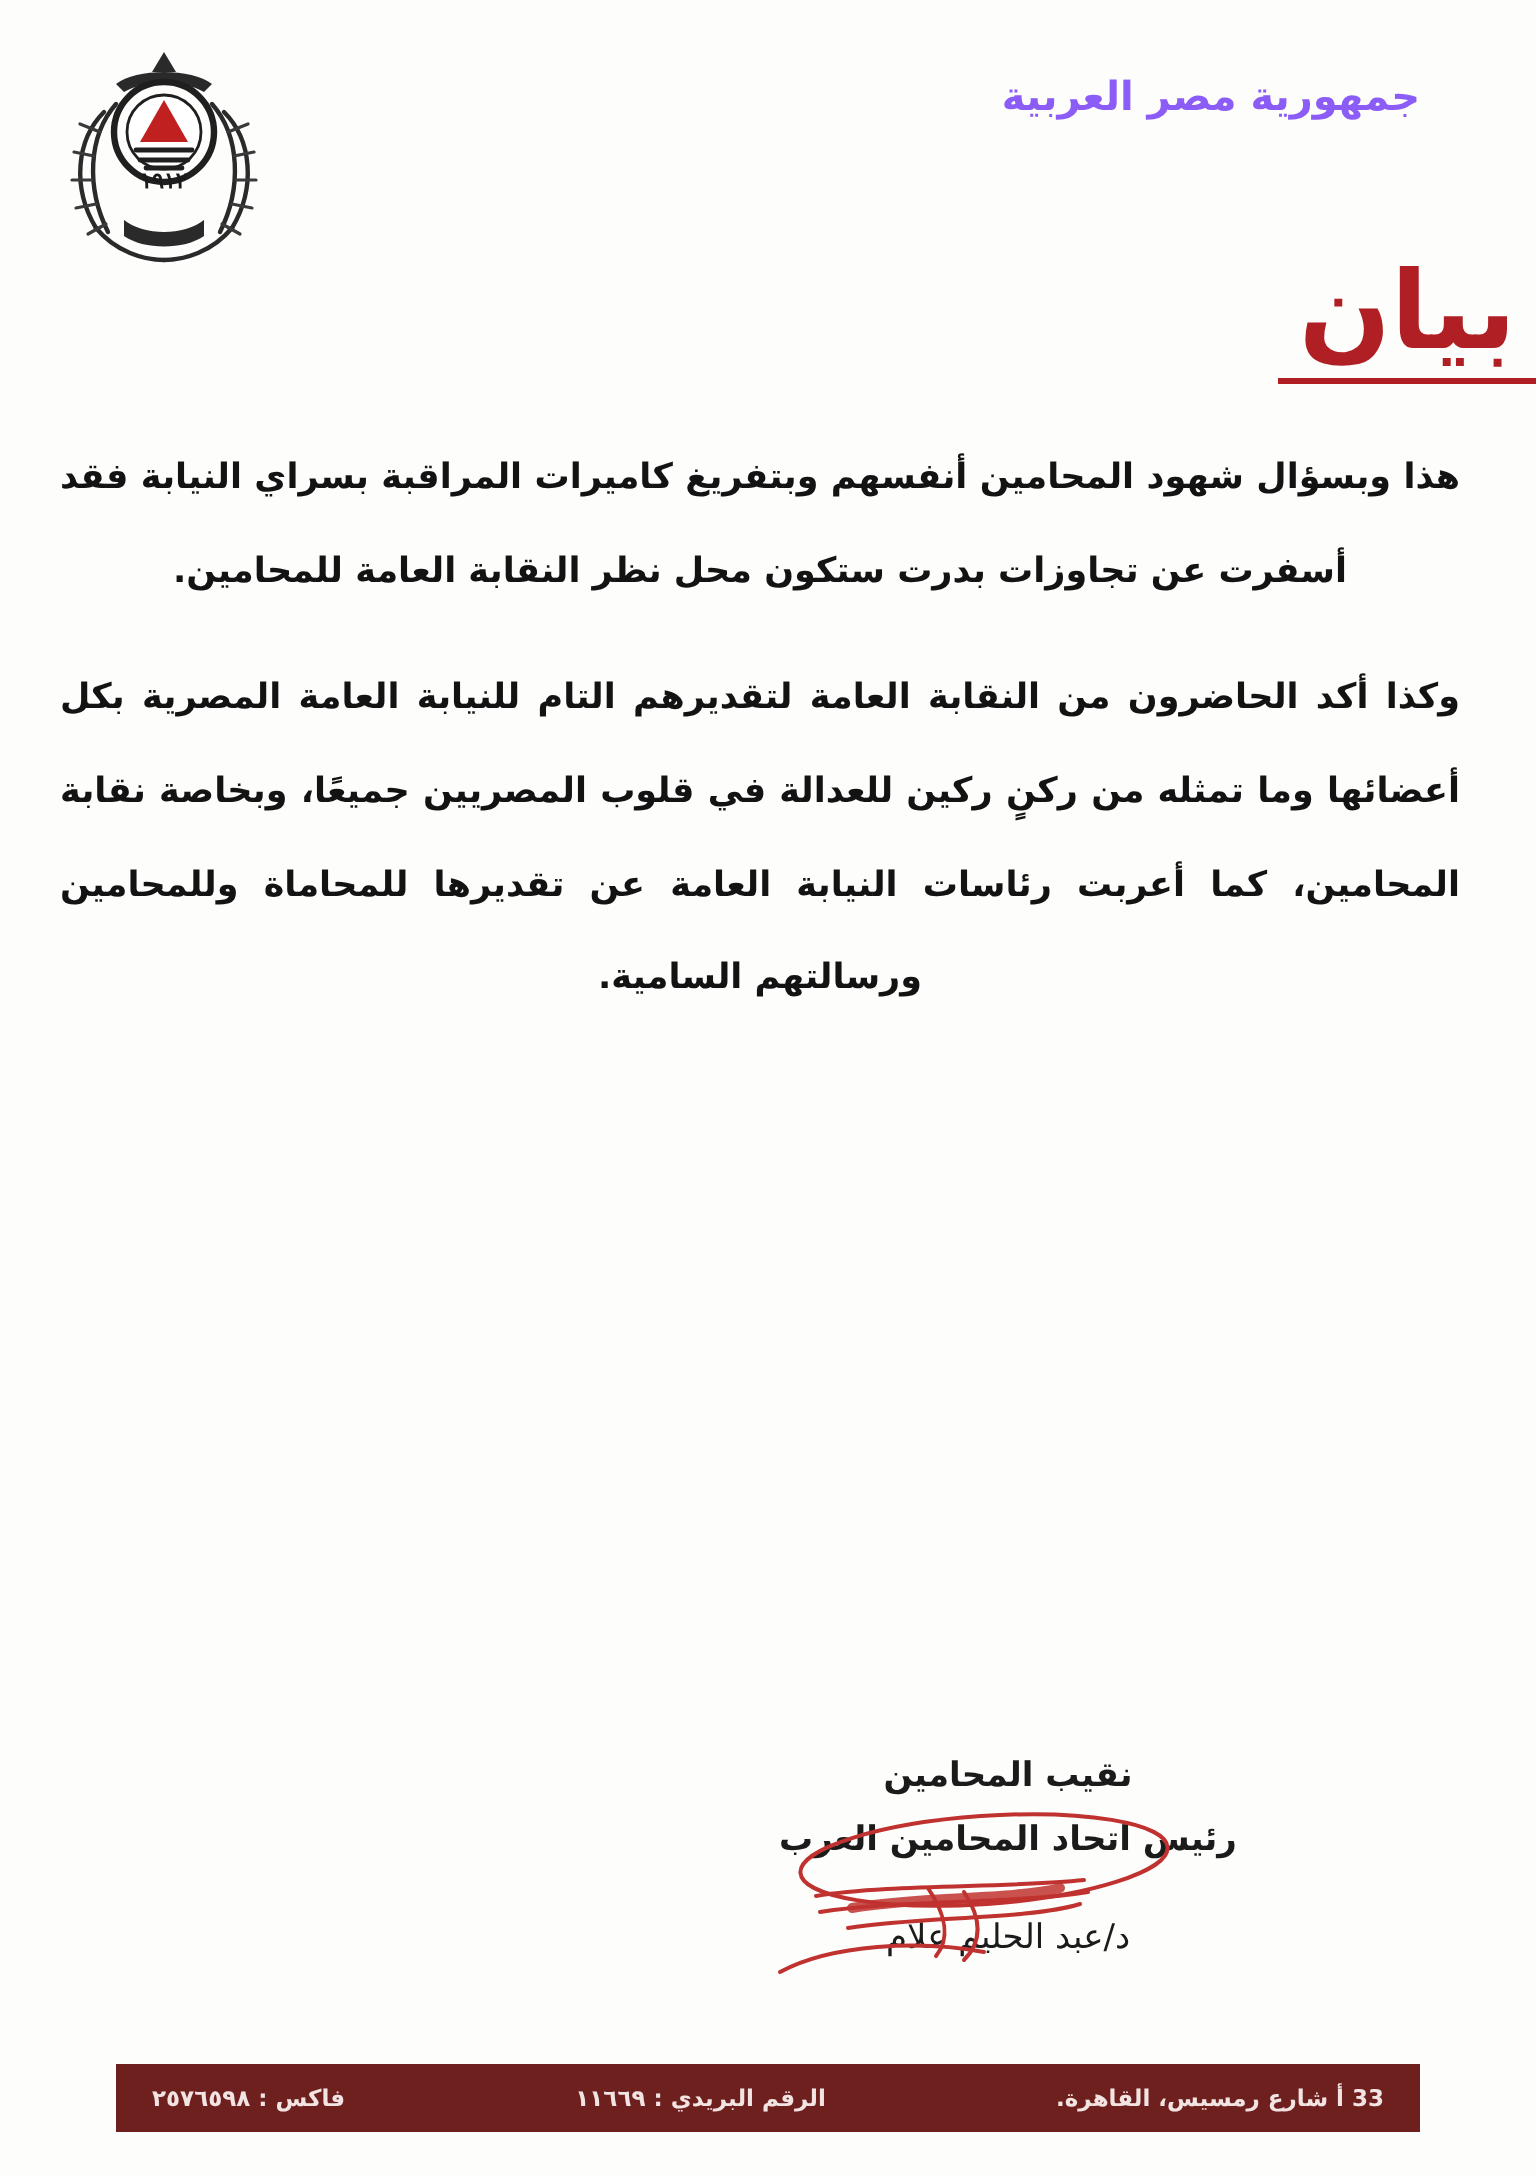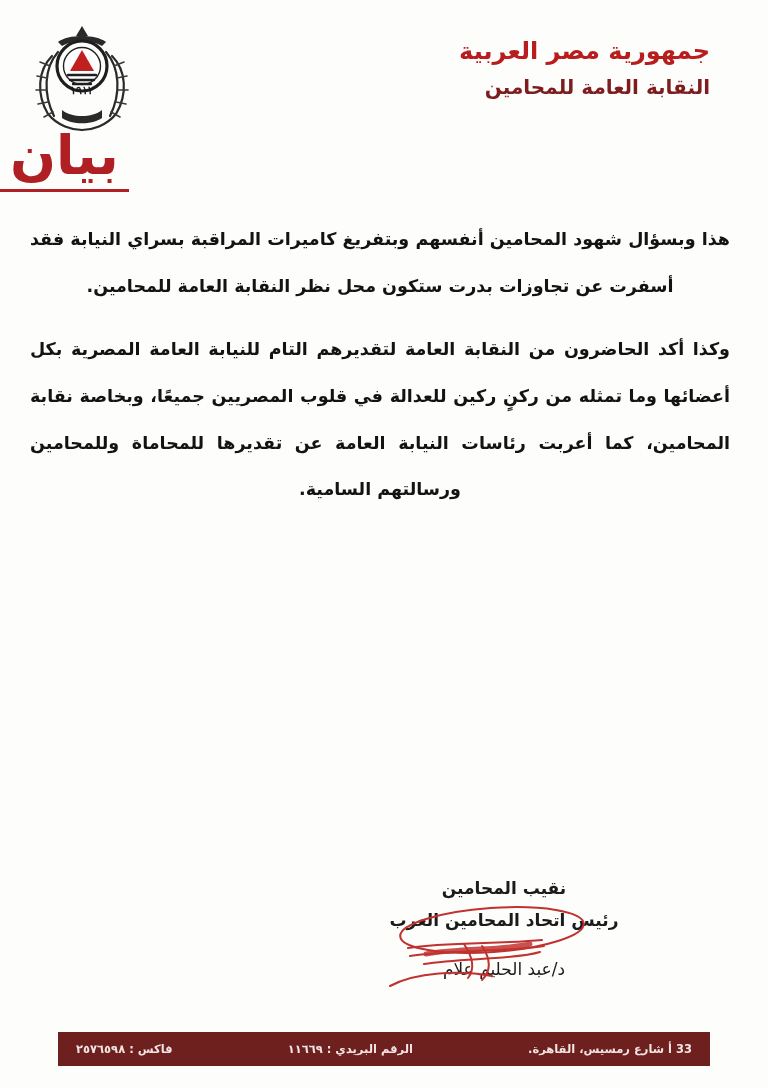--- a/index.html
+++ b/index.html
@@ -30,23 +30,23 @@
     height: 120px;
   }
   .header-titles {
     position: absolute;
     right: 58px;
     top: 12px;
     text-align: right;
     line-height: 1.45;
   }
   .org-country {
-    font-size: 24px;
-    font-weight: bold;
-    color: #b91c1c;
+    font-size: 20px;
+    font-weight: bold;
+    color: #8b5cf6;
     letter-spacing: 0px;
     white-space: nowrap;
   }
   .org-name {
     font-size: 20px;
     font-weight: bold;
     color: #7d1d20;
     white-space: nowrap;
     margin-top: 4px;
   }
@@ -72,21 +72,21 @@
     letter-spacing: 1px;
     font-family: Liberation Serif, serif;
   }
 
   
   .doc-title-wrap {
     position: absolute;
     top: 128px;
     left: 0;
     right: 0;
-    text-align: left;
+    text-align: right;
   }
   .doc-title {
     display: inline-block;
     font-size: 54px;
     font-weight: bold;
     color: #b01f24;
     line-height: 1.05;
     padding: 0 10px 4px 10px;
     border-bottom: 3px solid #b01f24;
   }
@@ -226,21 +226,20 @@
           <path d="M45 62 L63 62"></path>
         </g>
 
         <path d="M34 88 C44 96 64 96 74 88 L74 96 C64 103 44 103 34 96 Z" fill="#2a2a2a"></path>
       </svg>
       <div class="emblem-year">١٩١٢</div>
     </div>
 
     <div class="header-titles">
       <div class="org-country">جمهورية مصر العربية</div>
-      <div class="org-name">النقابة العامة للمحامين</div>
     </div>
   </div>
 
   <div class="doc-title-wrap">
     <span class="doc-title">بيان</span>
   </div>
 
   <div class="content">
     <p class="para">هذا وبسؤال شهود المحامين أنفسهم وبتفريغ كاميرات المراقبة بسراي النيابة فقد أسفرت عن تجاوزات بدرت ستكون محل نظر النقابة العامة للمحامين.</p>
     <p class="para">وكذا أكد الحاضرون من النقابة العامة لتقديرهم التام للنيابة العامة المصرية بكل أعضائها وما تمثله من ركنٍ ركين للعدالة في قلوب المصريين جميعًا، وبخاصة نقابة المحامين، كما أعربت رئاسات النيابة العامة عن تقديرها للمحاماة وللمحامين ورسالتهم السامية.</p>

